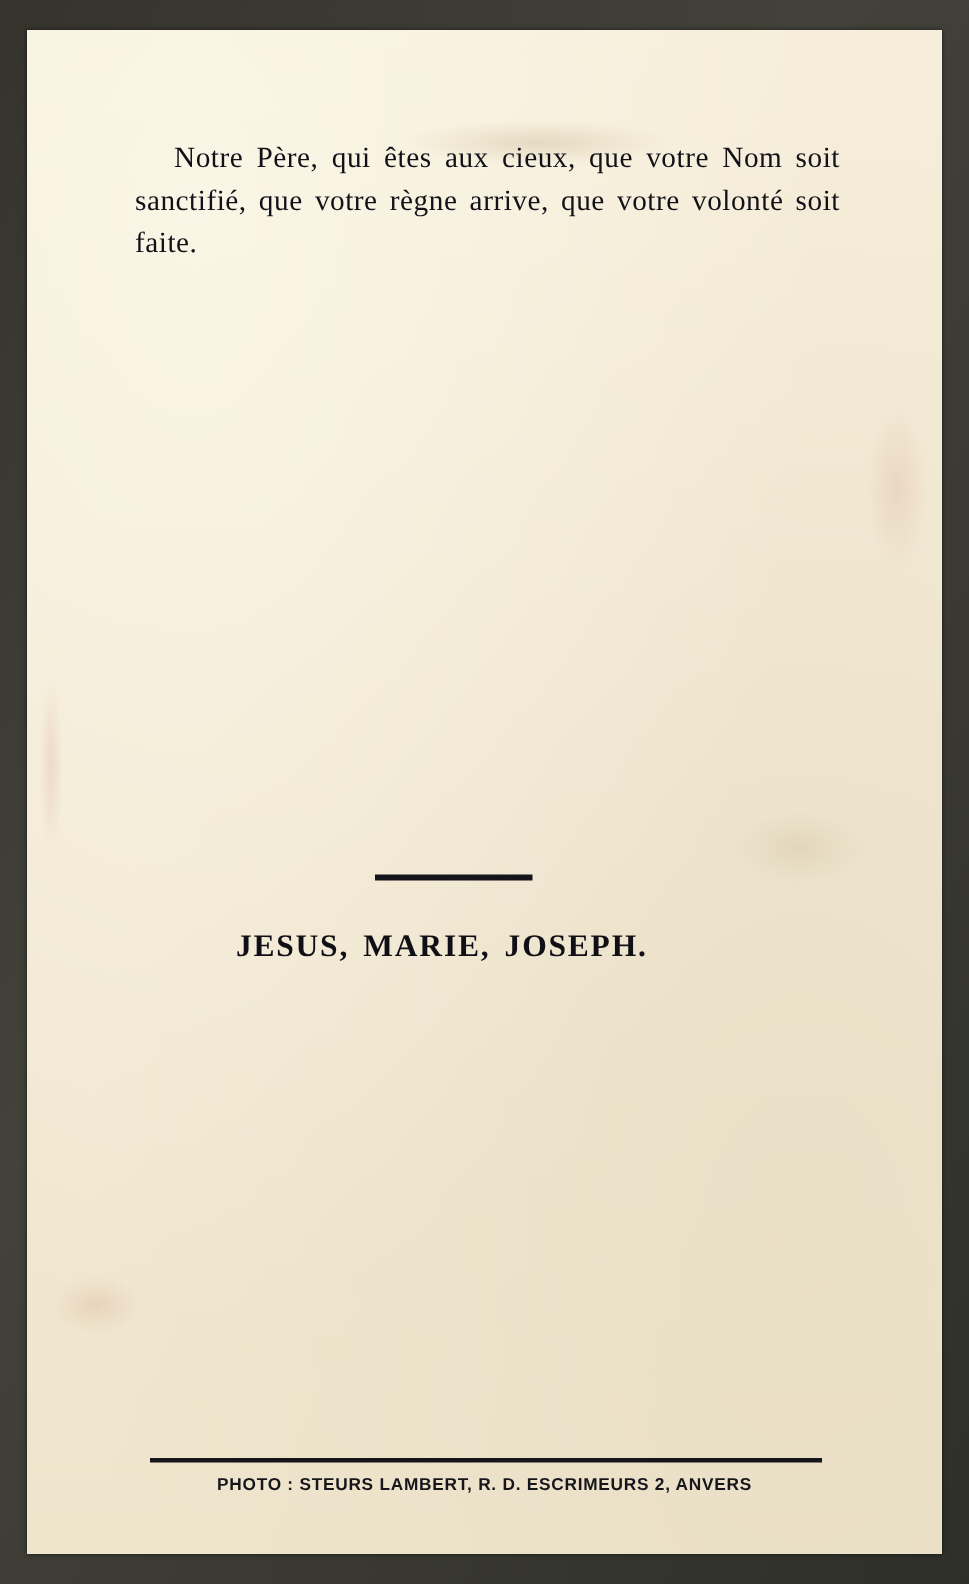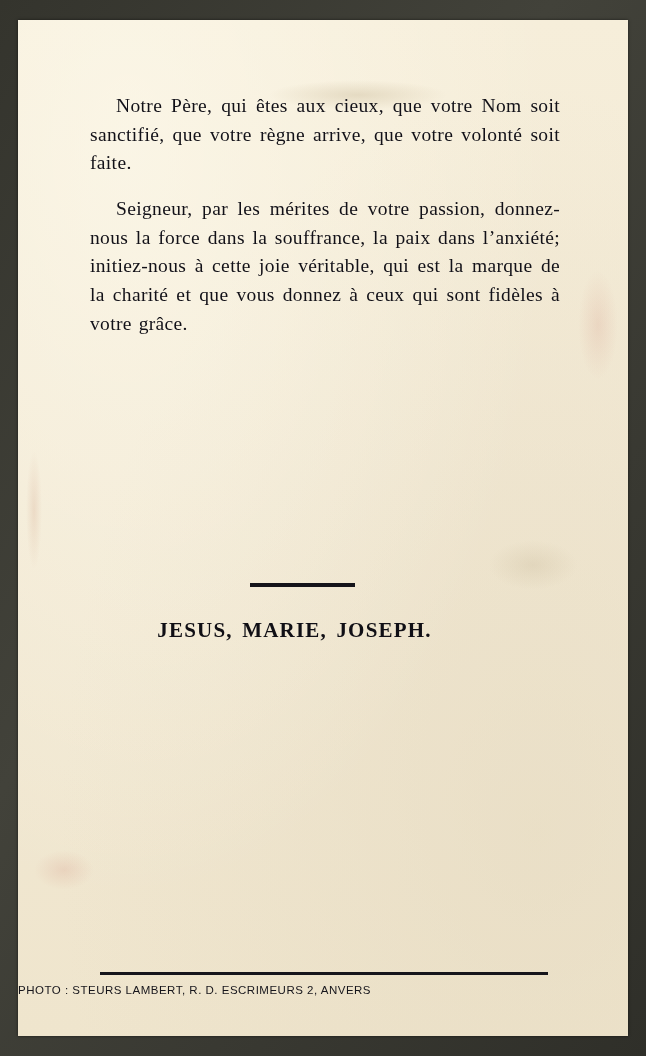--- a/index.html
+++ b/index.html
@@ -100,44 +100,43 @@
     top: 952px;
     width: 448px;
     height: 3px;
     background: #16151b;
   }
   #credit {
     position: absolute;
     left: 0;
     top: 964px;
     width: 610px;
-    text-align: left;
+    text-align: center;
     font-family: "Liberation Sans", sans-serif;
     font-size: 11.5px;
-    font-weight: normal;
+    font-weight: bold;
     letter-spacing: 0.5px;
     color: #16151b;
     text-transform: uppercase;
   }
 </style>
 </head>
 <body>
 
 <div id="scan">
   <div id="card">
 
     <div class="stain s1"></div>
     <div class="stain s2"></div>
     <div class="stain s3"></div>
     <div class="stain s4"></div>
     <div class="stain s5"></div>
 
     <div id="text-block">
       <p class="para indent">Notre Père, qui êtes aux cieux, que votre Nom soit sanctifié, que votre règne arrive, que votre volonté soit faite.</p>
-      <p class="para indent">Seigneur, par les mérites de votre passion, donnez-nous la force dans la souffrance, la paix dans l’anxiété; initiez-nous à cette joie véritable, qui est la marque de la charité et que vous donnez à ceux qui sont fidèles à votre grâce.</p>
     </div>
 
     <div class="rule"></div>
 
     <div id="invocation">JESUS, MARIE, JOSEPH.</div>
 
     <div id="footer-rule"></div>
     <div id="credit">PHOTO : STEURS LAMBERT, R. D. ESCRIMEURS 2, ANVERS</div>
 
   </div>

